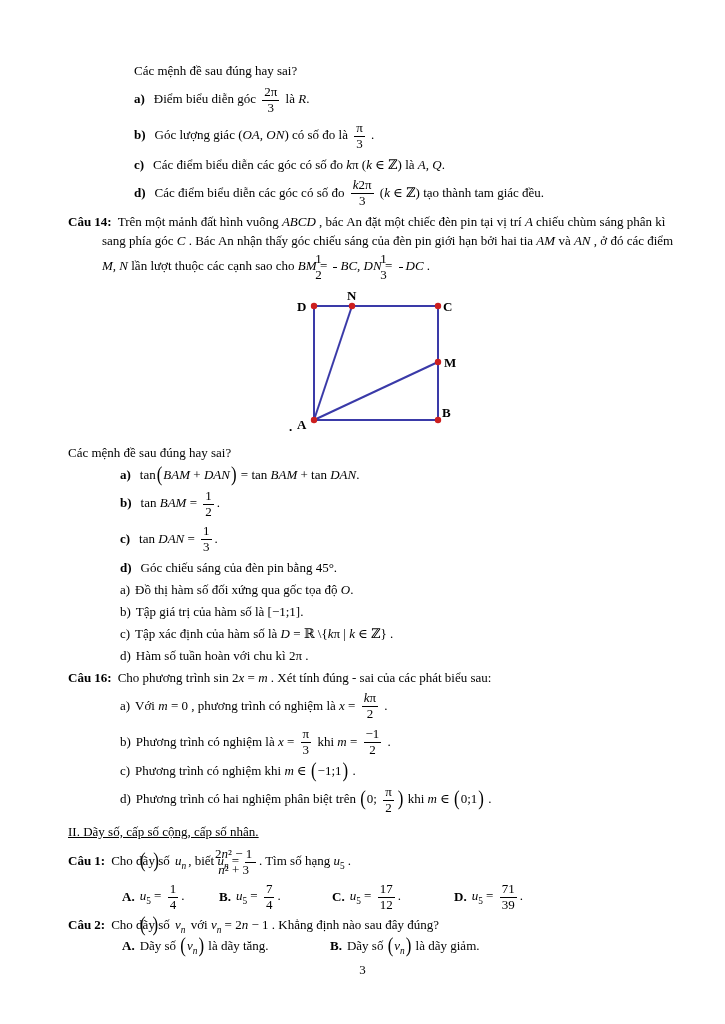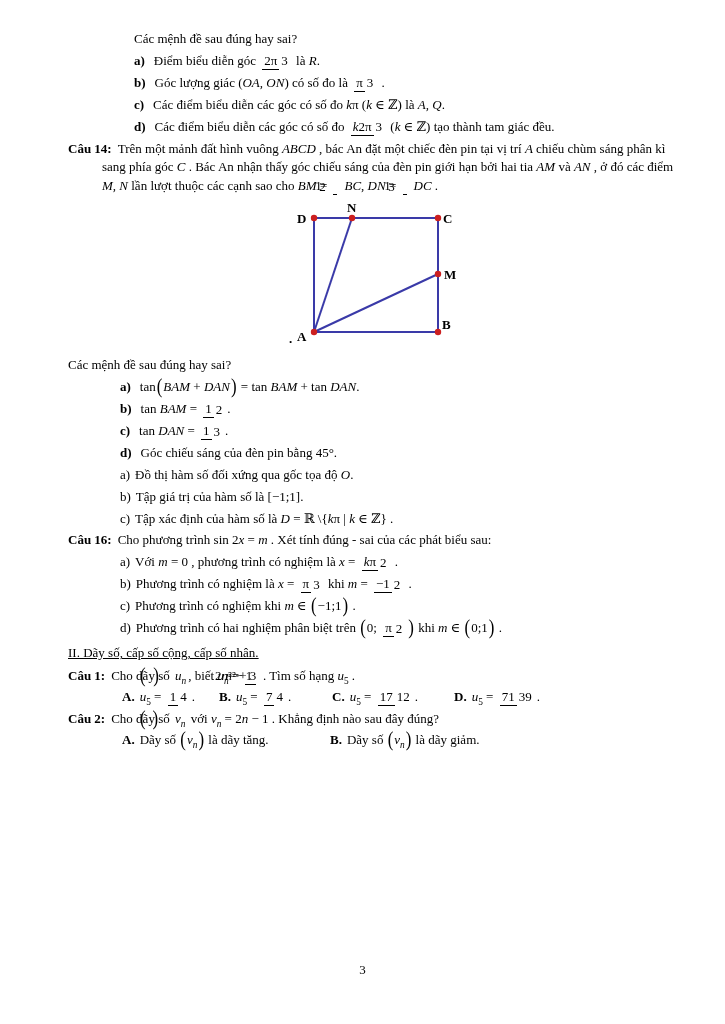--- a/index.html
+++ b/index.html
@@ -1,35 +1,35 @@
 <!DOCTYPE html>
 <html><head>
 <meta charset="utf-8">
 <style>
   html,body{margin:0;padding:0;background:#ffffff;}
   .page{
     position:relative; width:725px; height:1024px; box-sizing:border-box;
     background:#ffffff; color:#000;
     font-family:"Liberation Serif","DejaVu Serif",serif;
     font-size:13px; line-height:1.45;
-    padding:28px 42px 0 68px; overflow:hidden;
+    padding:60px 42px 0 68px; overflow:hidden;
   }
   i{font-style:italic;}
   .line{margin:2px 0;}
   .stmt-block{margin-left:66px;}
   .stmt-item{margin:3px 0;}
   .stmt-label{font-weight:bold; margin-right:9px;}
   .plain-label{font-weight:normal; margin-right:5px;}
   .cau{margin-top:3px;}
   .cau-head{padding-left:34px; text-indent:-34px; margin:2px 0;}
   .cau-label{font-weight:bold; margin-right:6px;}
   .cau-items{text-indent:0; margin-left:52px;}
   .cau-items .line{margin:3px 0;}
   
-  .frac{display:inline-flex; flex-direction:row; align-items:center;
+  .frac{display:inline-flex; flex-direction:column; align-items:center;
         vertical-align:middle; line-height:1.15; margin:1px 3px; text-align:center;}
   .fn{display:block; border-bottom:1px solid #000; padding:0 2px;}
   .fd{display:block; padding:0 2px;}
   sub{font-size:0.72em; line-height:0;}
   sub.it{font-style:italic;}
   .bigp{display:inline-block; font-size:1.3em; transform:scaleY(1.28);
         transform-origin:center; vertical-align:-0.06em; padding:0 1px; line-height:1;}
   
   .figure-wrap{margin:6px 0 4px 218px; width:195px;}
   .figure-wrap svg{display:block;}
@@ -140,20 +140,21 @@
         <span class="stmt-label">d)</span><span>Góc chiếu sáng của đèn pin bằng 45°.</span>
       </div>
     </div>
   </div>
 
   <div class="cau">
     <div class="cau-items">
       <div class="line"><span class="plain-label">a)</span><span>Đồ thị hàm số đối xứng qua gốc tọa độ <i>O</i>.</span></div>
       <div class="line"><span class="plain-label">b)</span><span>Tập giá trị của hàm số là [−1;1].</span></div>
       <div class="line"><span class="plain-label">c)</span><span>Tập xác định của hàm số là <i>D</i> = ℝ \{<i>k</i>π | <i>k</i> ∈ ℤ} .</span></div>
+      <div class="line"><span class="plain-label">d)</span><span>Hàm số tuần hoàn với chu kì 2π .</span></div>
     </div>
   </div>
 
   <div class="cau">
     <div class="cau-head">
       <span class="cau-label">Câu 16:</span><span>Cho phương trình sin 2<i>x</i> = <i>m</i> . Xét tính đúng - sai của các phát biểu sau:</span>
     </div>
     <div class="cau-items">
       <div class="line"><span class="plain-label">a)</span><span>Với <i>m</i> = 0 , phương trình có nghiệm là <i>x</i> = <span class="frac">
               <span class="fn"><i>k</i>π</span>

